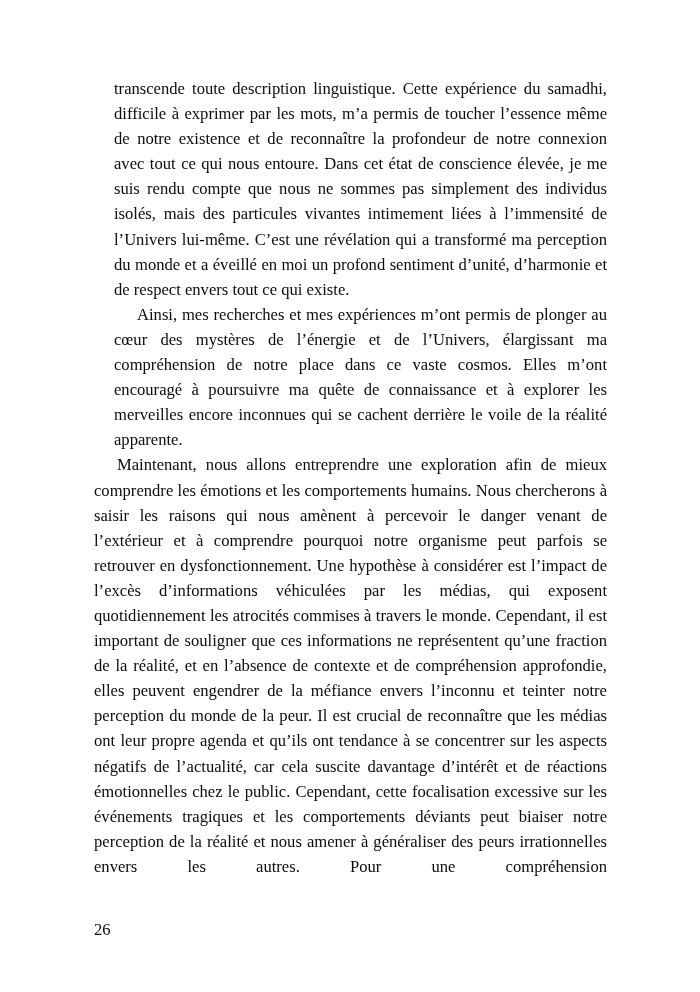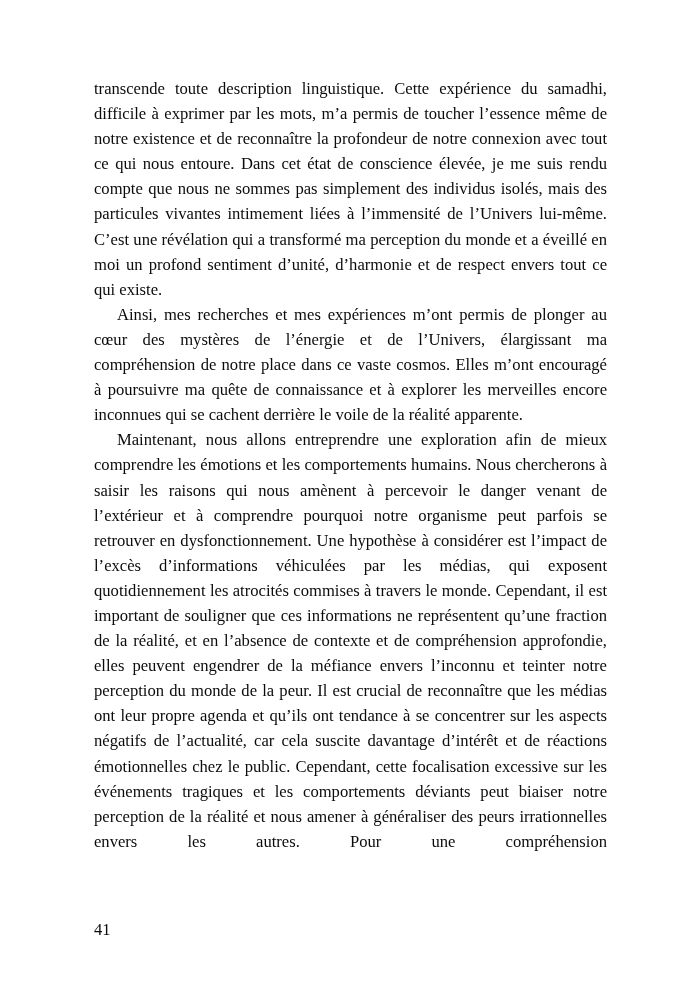--- a/index.html
+++ b/index.html
@@ -42,20 +42,21 @@
   }
 
   
   .para.justify-all {
     text-align-last: justify;
     font-family: Liberation Serif, serif;
   }
 
   .para.flush-last {
     text-align-last: left;
+    margin-left: 20px;
   }
 
   .page-number {
     position: absolute;
     left: 94px;
     top: 917px;
     font-size: 16.6px;
     line-height: 25.1px;
     color: #0b0b0b;
   }
@@ -68,15 +69,15 @@
   <div class="text-block">
 
     <p class="para flush-last">transcende toute description linguistique. Cette expérience du samadhi, difficile à exprimer par les mots, m’a permis de toucher l’essence même de notre existence et de reconnaître la profondeur de notre connexion avec tout ce qui nous entoure. Dans cet état de conscience élevée, je me suis rendu compte que nous ne sommes pas simplement des individus isolés, mais des particules vivantes intimement liées à l’immensité de l’Univers lui-même. C’est une révélation qui a transformé ma perception du monde et a éveillé en moi un profond sentiment d’unité, d’harmonie et de respect envers tout ce qui existe.</p>
 
     <p class="para indent flush-last">Ainsi, mes recherches et mes expériences m’ont permis de plonger au cœur des mystères de l’énergie et de l’Univers, élargissant ma compréhension de notre place dans ce vaste cosmos. Elles m’ont encouragé à poursuivre ma quête de connaissance et à explorer les merveilles encore inconnues qui se cachent derrière le voile de la réalité apparente.</p>
 
     <p class="para indent justify-all">Maintenant, nous allons entreprendre une exploration afin de mieux comprendre les émotions et les comportements humains. Nous chercherons à saisir les raisons qui nous amènent à percevoir le danger venant de l’extérieur et à comprendre pourquoi notre organisme peut parfois se retrouver en dysfonctionnement. Une hypothèse à considérer est l’impact de l’excès d’informations véhiculées par les médias, qui exposent quotidiennement les atrocités commises à travers le monde. Cependant, il est important de souligner que ces informations ne représentent qu’une fraction de la réalité, et en l’absence de contexte et de compréhension approfondie, elles peuvent engendrer de la méfiance envers l’inconnu et teinter notre perception du monde de la peur. Il est crucial de reconnaître que les médias ont leur propre agenda et qu’ils ont tendance à se concentrer sur les aspects négatifs de l’actualité, car cela suscite davantage d’intérêt et de réactions émotionnelles chez le public. Cependant, cette focalisation excessive sur les événements tragiques et les comportements déviants peut biaiser notre perception de la réalité et nous amener à généraliser des peurs irrationnelles envers les autres. Pour une compréhension</p>
 
   </div>
 
-  <div class="page-number">41</div>
+  <div class="page-number">26</div>
 
 </div>
 
 </body></html>

